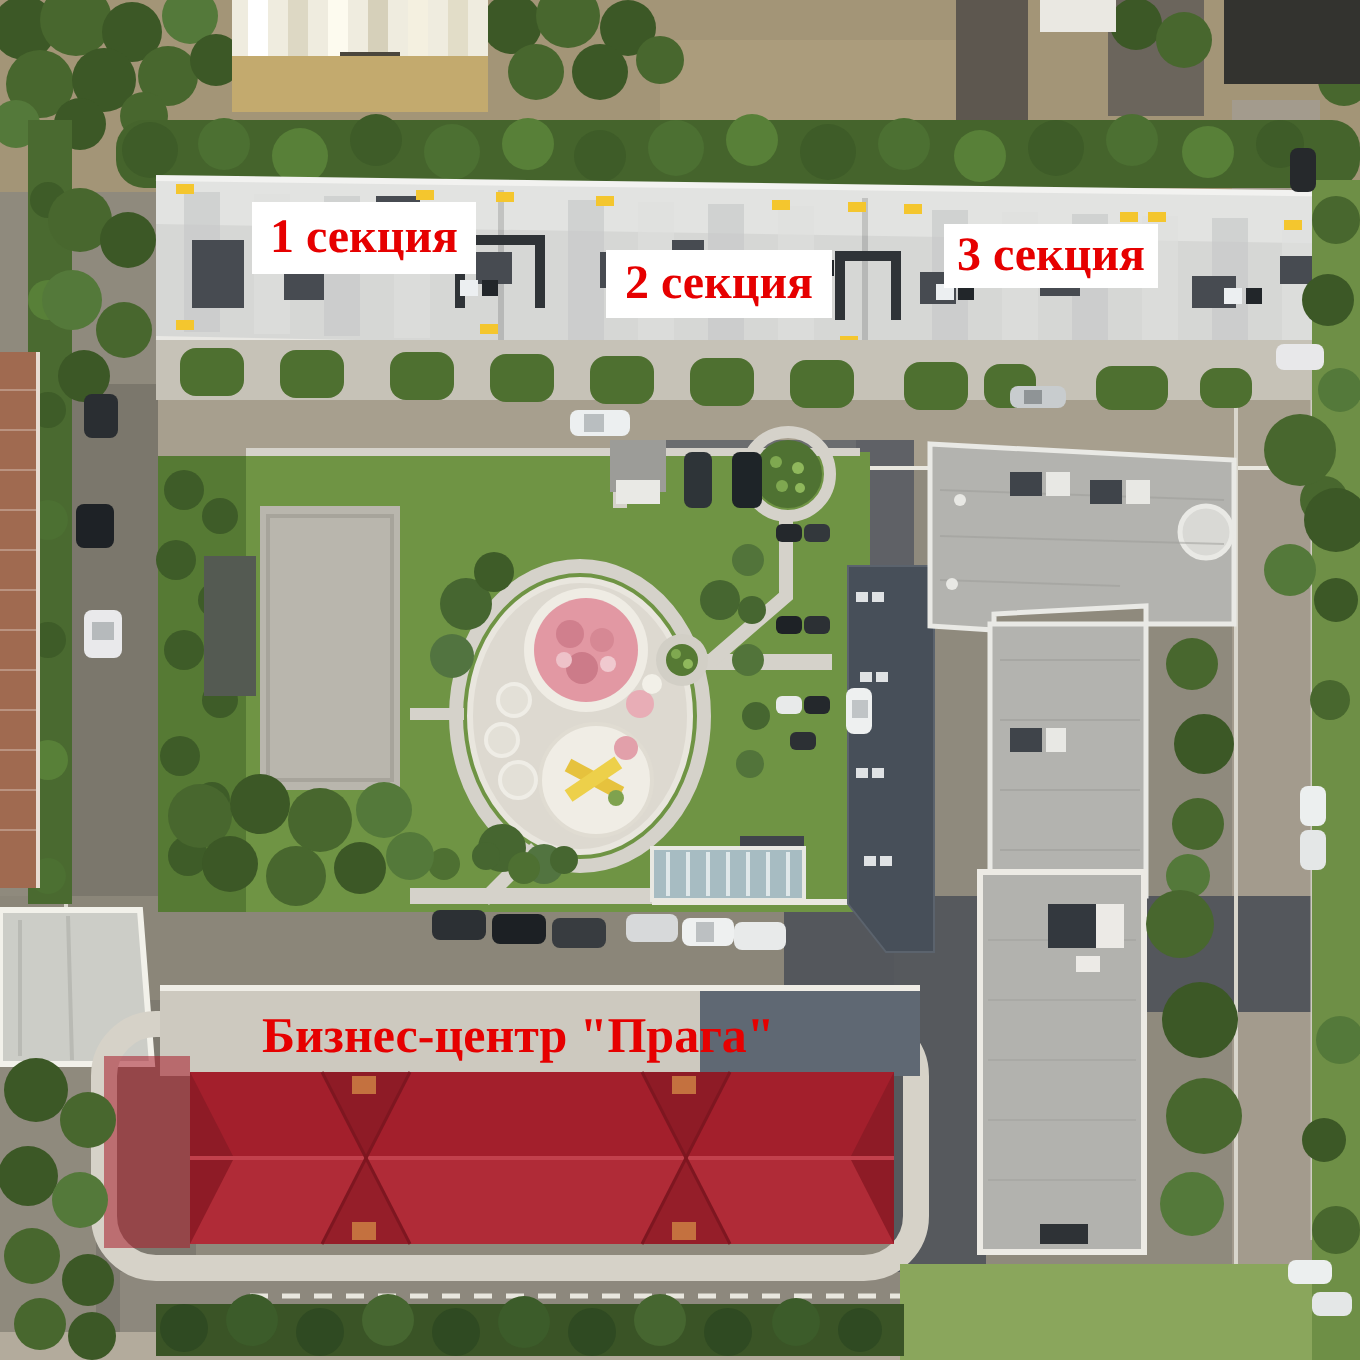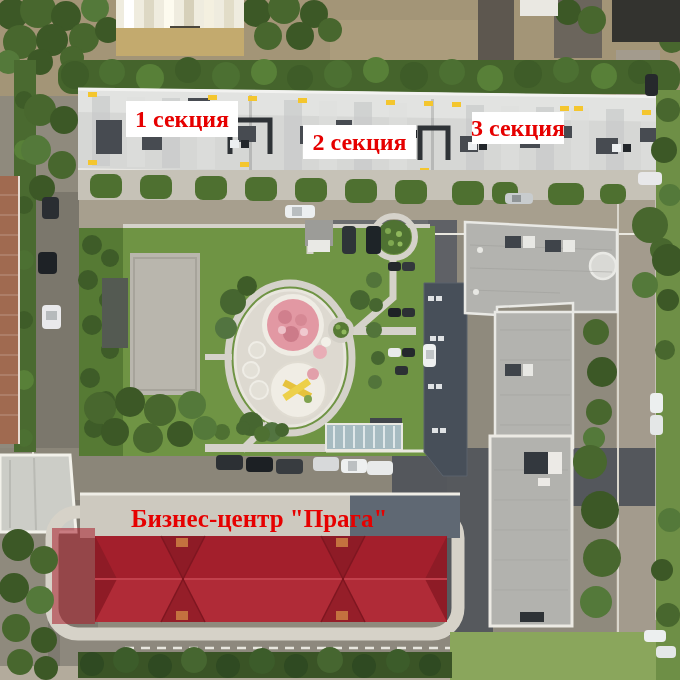--- a/index.html
+++ b/index.html
@@ -10,21 +10,21 @@
     padding-left:17px;
   }
   .stage svg{position:absolute;left:0;top:0;display:block;}
   .sec-label{
     position:absolute;display:flex;align-items:center;justify-content:center;
     background:#ffffff;color:#e60000;font-weight:700;font-size:24px;
     white-space:nowrap;line-height:1;letter-spacing:0px;
   }
   .pos-s1{left:126px;top:101px;width:112px;height:36px;}
   .pos-s2{left:303px;top:109px;width:113px;height:34px;margin-top:16px;}
-  .pos-s3{left:472px;top:112px;width:92px;height:32px;}
+  .pos-s3{left:472px;top:112px;width:107px;height:32px;}
   .bc-label{
     position:absolute;left:131px;top:504px;color:#e60000;font-weight:700;
     font-size:25px;white-space:nowrap;line-height:1.2;background:transparent;
   }
 </style>
 </head>
 <body>
 
 <div class="stage">
 

